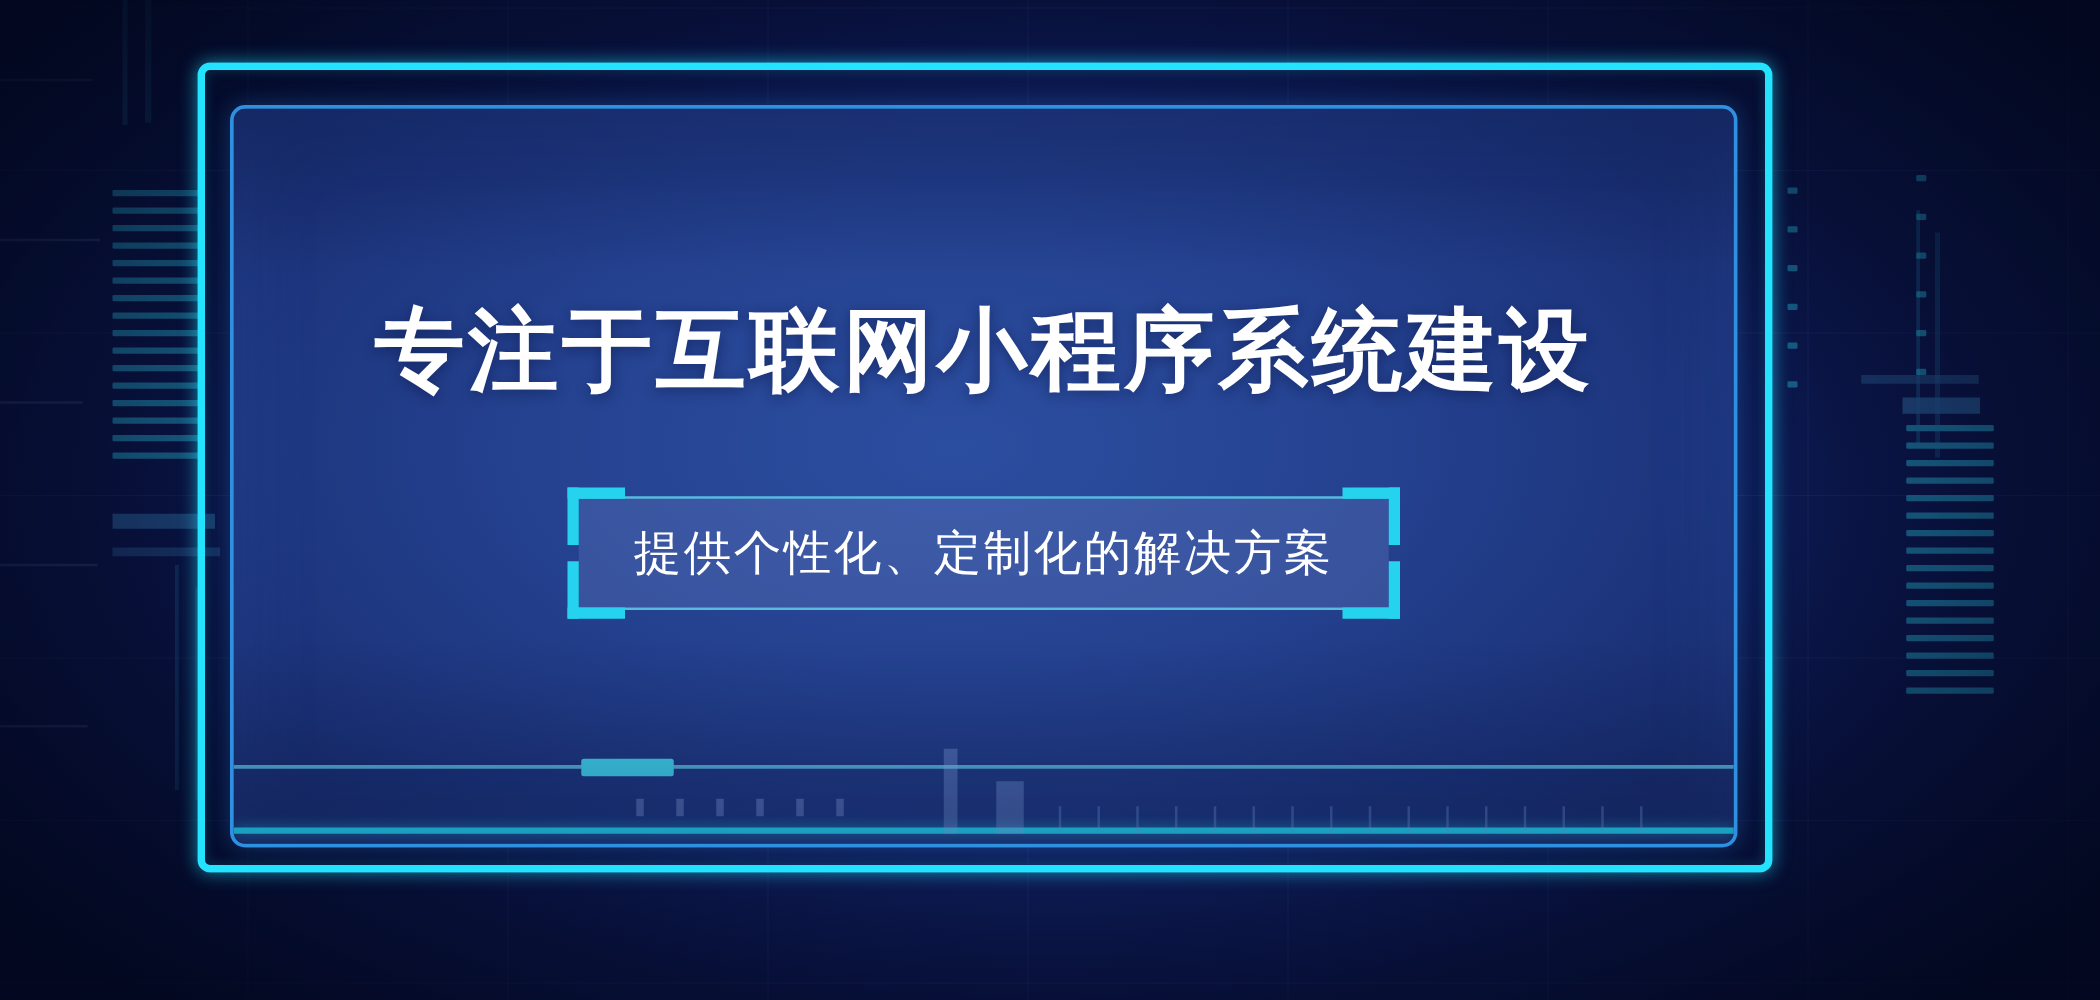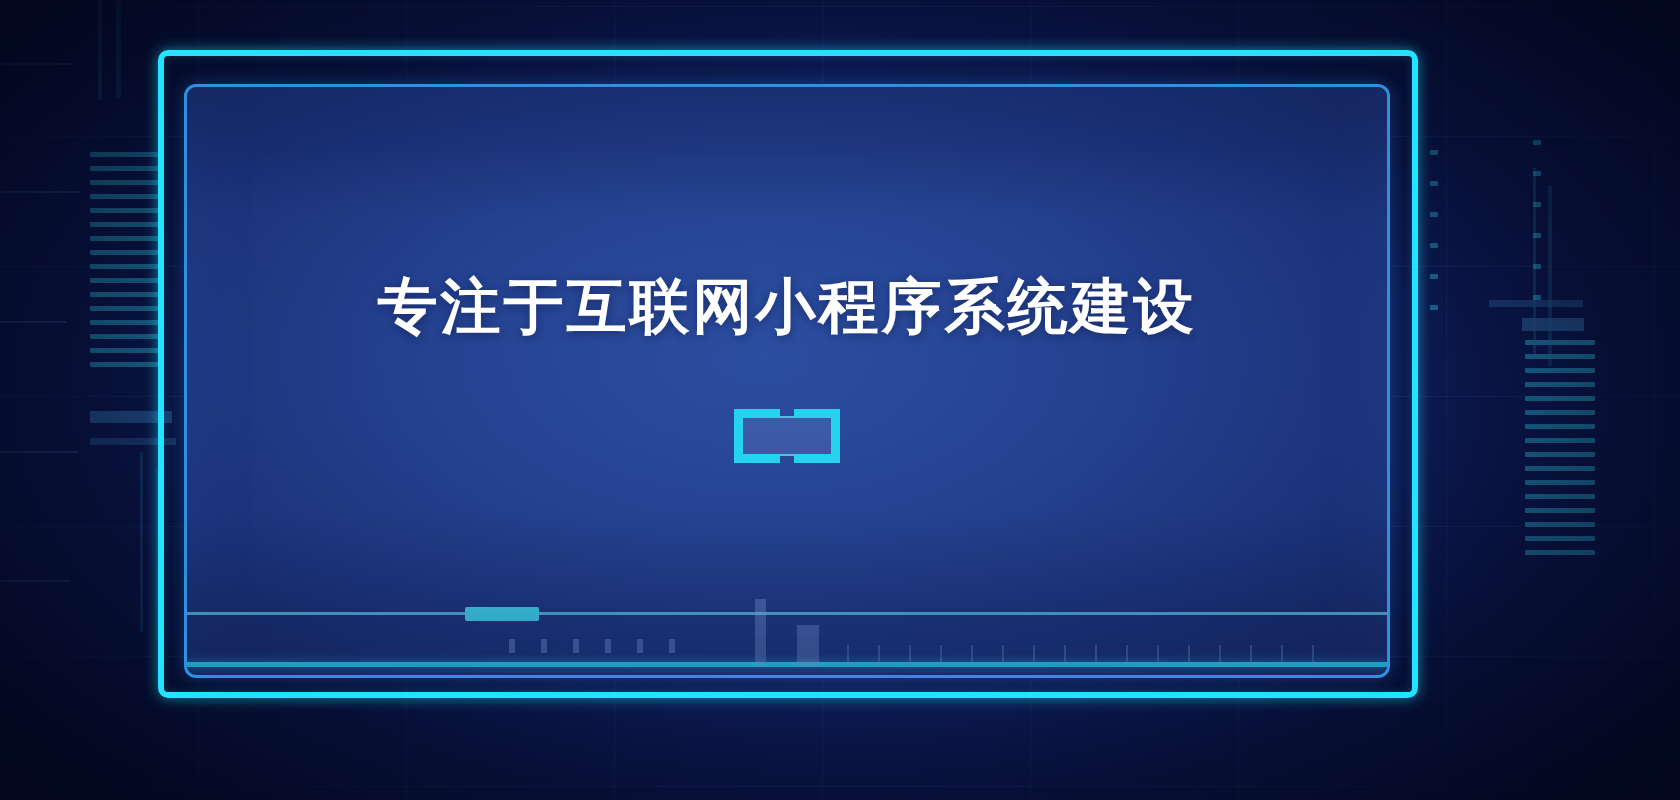--- a/index.html
+++ b/index.html
@@ -94,21 +94,21 @@
   
   .content{
     position:absolute; inset:0;
     display:flex; flex-direction:column;
     align-items:center; justify-content:center;
     z-index:5;
   }
 
   .headline{
     color:#ffffff;
-    font-size:60px;
+    font-size:72px;
     font-weight:bold;
     letter-spacing:3px;
     line-height:1.1;
     white-space:nowrap;
     text-shadow:0 2px 10px rgba(6,16,60,.45);
     margin-top:-34px;
   }
 
   
   .subwrap{
@@ -302,17 +302,18 @@
 
       <div class="subwrap">
         <span class="rule-t"></span>
         <span class="rule-b"></span>
 
         <span class="brk tl"></span>
         <span class="brk tr"></span>
         <span class="brk bl"></span>
         <span class="brk br"></span>
 
+        <span class="subtitle">提供个性化、定制化的解决方案</span>
       </div>
 
     </div>
   </div>
 </div>
 
 </body></html>

